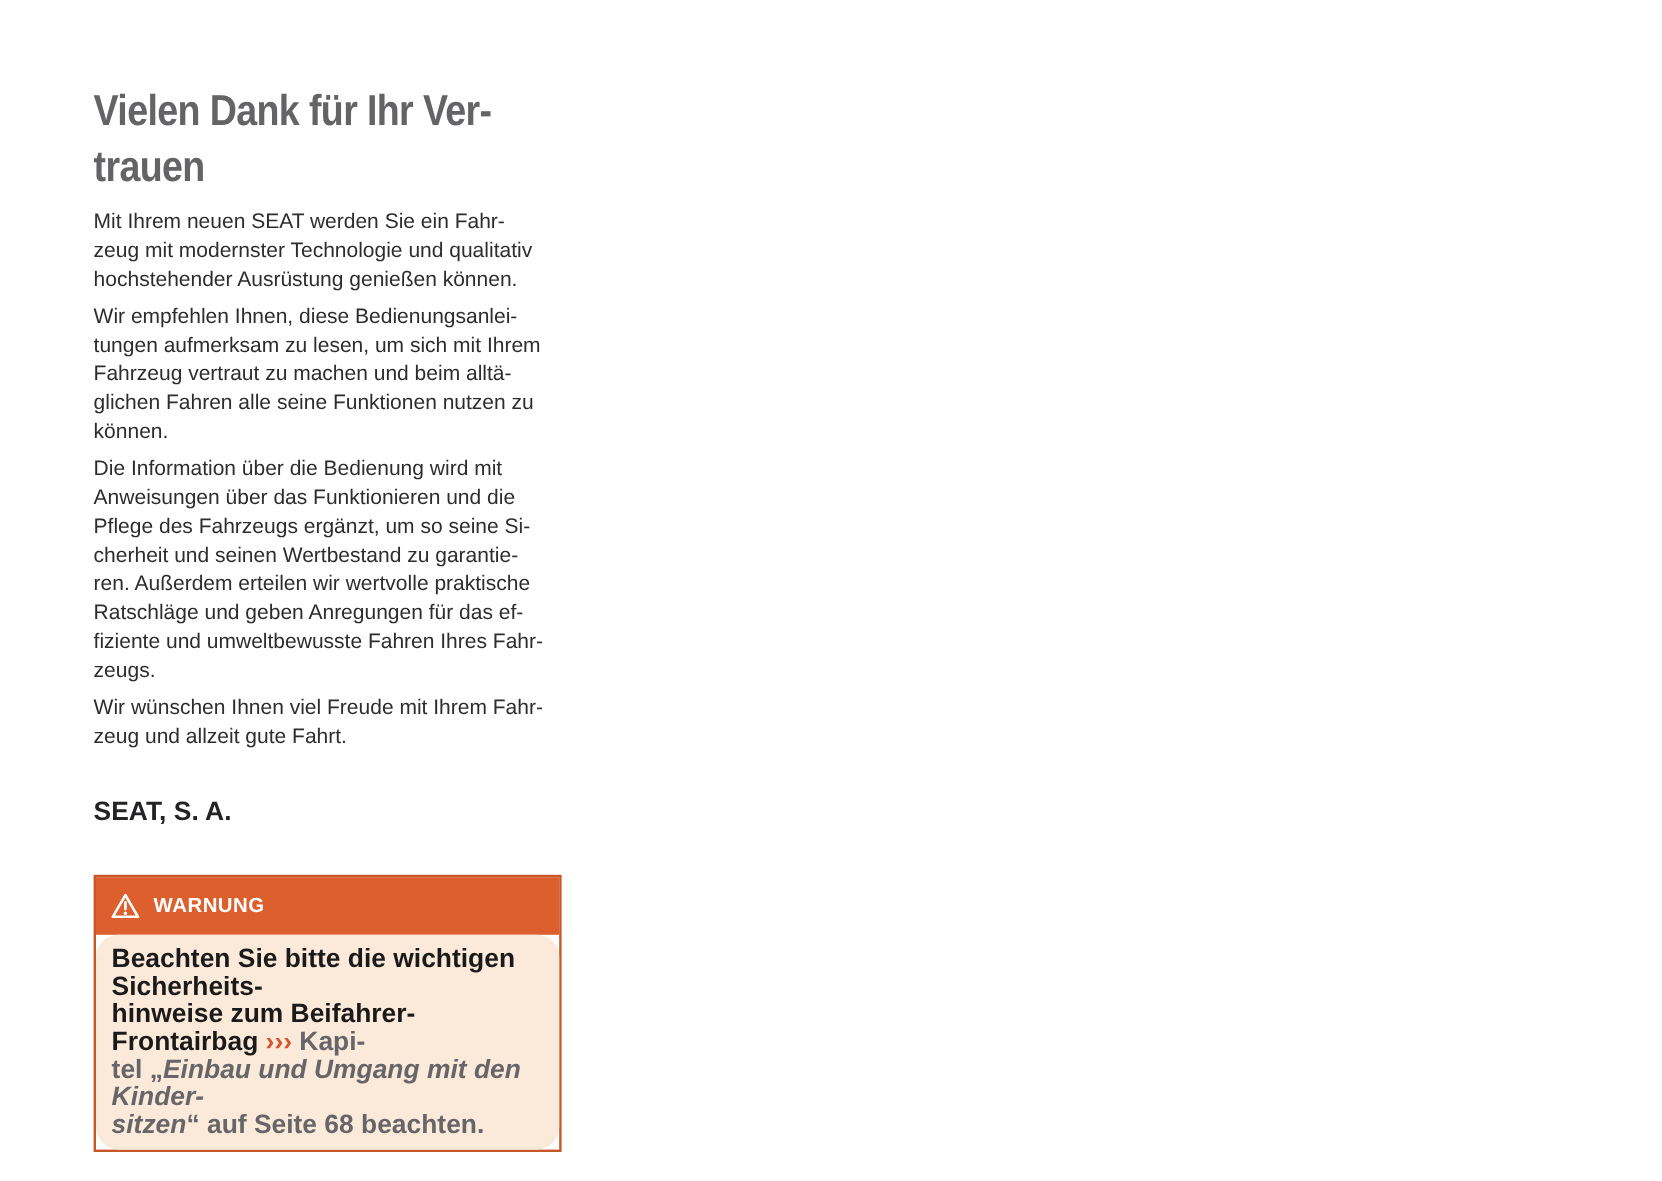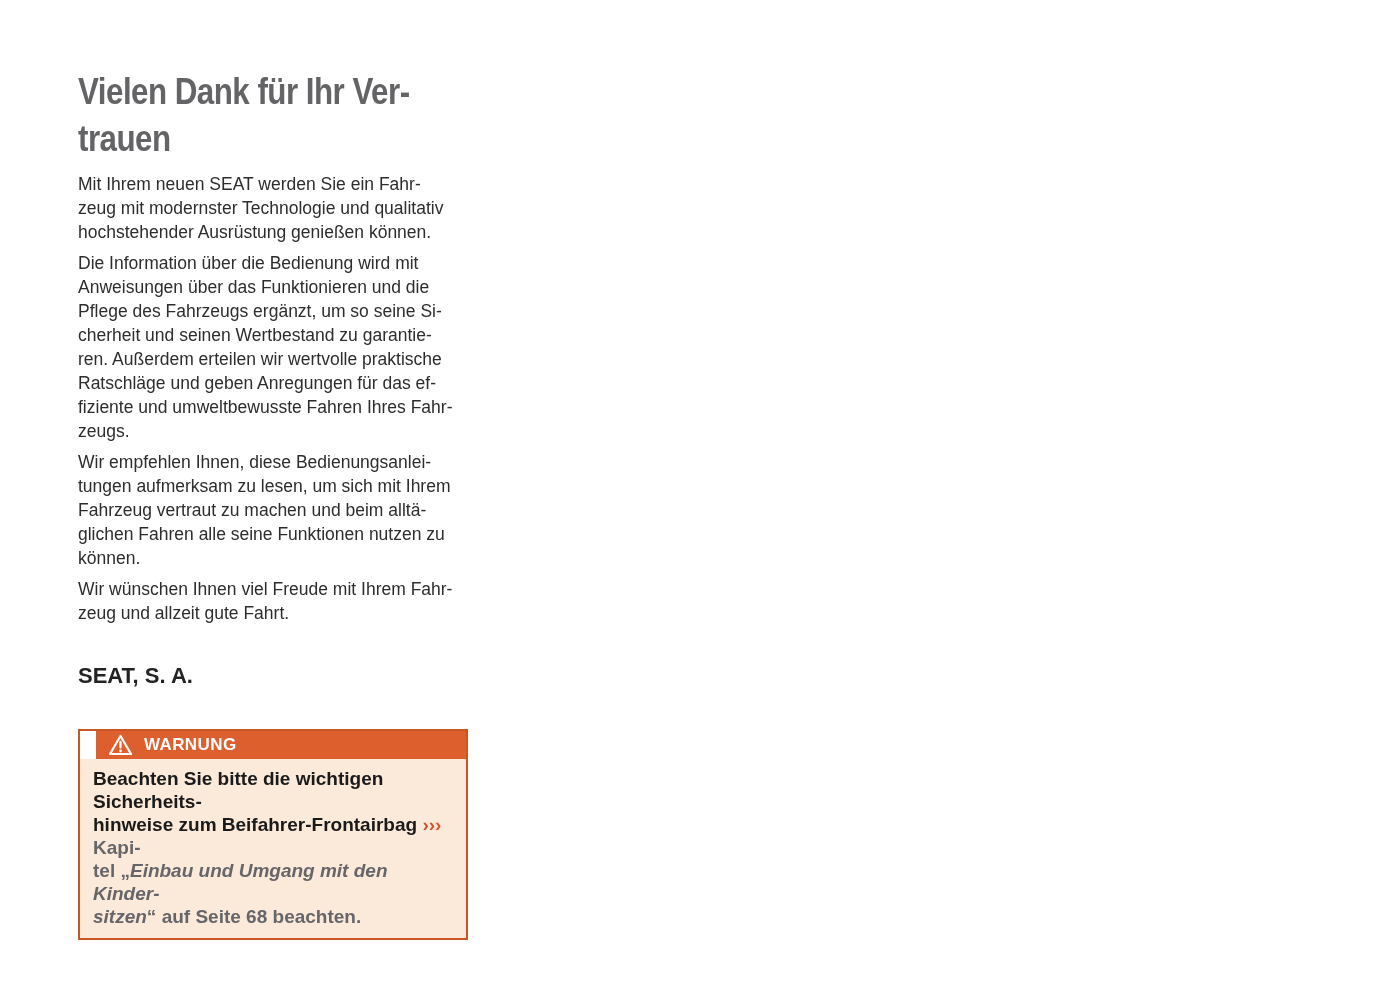--- a/index.html
+++ b/index.html
@@ -50,73 +50,73 @@
     font-weight:bold;
     color:var(--signature-color);
   }
   .warning-box{
     margin-top:40px;
     width:386px;
     border:2px solid var(--border-orange);
   }
   .warning-header{
     background:var(--orange);
-    height:28px;
+    height:48px;
     display:flex;
     align-items:center;
     gap:11px;
     padding:0 12px;
     box-sizing:border-box;
-    margin-left:16px;
   }
   .warning-header-label{
     color:#ffffff;
     font-size:17px;
     font-weight:bold;
     letter-spacing:0.4px;
   }
   .warning-triangle{display:block;}
   .warning-body{
     background:var(--peach);
     padding:8px 13px 10px 13px;
-    font-size:19px;
+    font-size:22px;
     font-weight:bold;
     line-height:23px;
     white-space:pre-line;
+    border-radius:19px;
   }
   .seg-dark{color:var(--warn-dark);}
   .seg-arrow{color:var(--arrow);}
   .seg-gray{color:var(--warn-gray);}
   .seg-gray_italic{color:var(--warn-gray);font-style:italic;}
 </style>
 </head>
 <body>
 
 <div class="content-column">
 
   <h1 class="page-title">Vielen Dank für Ihr Ver-
 trauen</h1>
 
   <div>
       <p class="para">Mit Ihrem neuen SEAT werden Sie ein Fahr-
 zeug mit modernster Technologie und qualitativ
 hochstehender Ausrüstung genießen können.</p>
+      <p class="para">Wir empfehlen Ihnen, diese Bedienungsanlei-
+tungen aufmerksam zu lesen, um sich mit Ihrem
+Fahrzeug vertraut zu machen und beim alltä-
+glichen Fahren alle seine Funktionen nutzen zu
+können.</p>
       <p class="para">Die Information über die Bedienung wird mit
 Anweisungen über das Funktionieren und die
 Pflege des Fahrzeugs ergänzt, um so seine Si-
 cherheit und seinen Wertbestand zu garantie-
 ren. Außerdem erteilen wir wertvolle praktische
 Ratschläge und geben Anregungen für das ef-
 fiziente und umweltbewusste Fahren Ihres Fahr-
 zeugs.</p>
-      <p class="para">Wir empfehlen Ihnen, diese Bedienungsanlei-
-tungen aufmerksam zu lesen, um sich mit Ihrem
-Fahrzeug vertraut zu machen und beim alltä-
-glichen Fahren alle seine Funktionen nutzen zu
-können.</p>
       <p class="para">Wir wünschen Ihnen viel Freude mit Ihrem Fahr-
 zeug und allzeit gute Fahrt.</p>
     </div>
 
   <div class="signature">SEAT, S. A.</div>
 
   <div class="warning-box">
     <div class="warning-header">
       <span>
         <svg class="warning-triangle" width="25" height="22" viewBox="0 0 25 22" aria-hidden="true">

